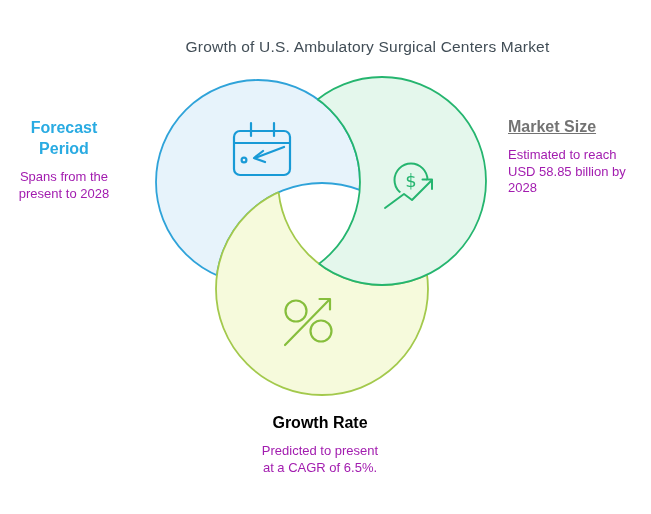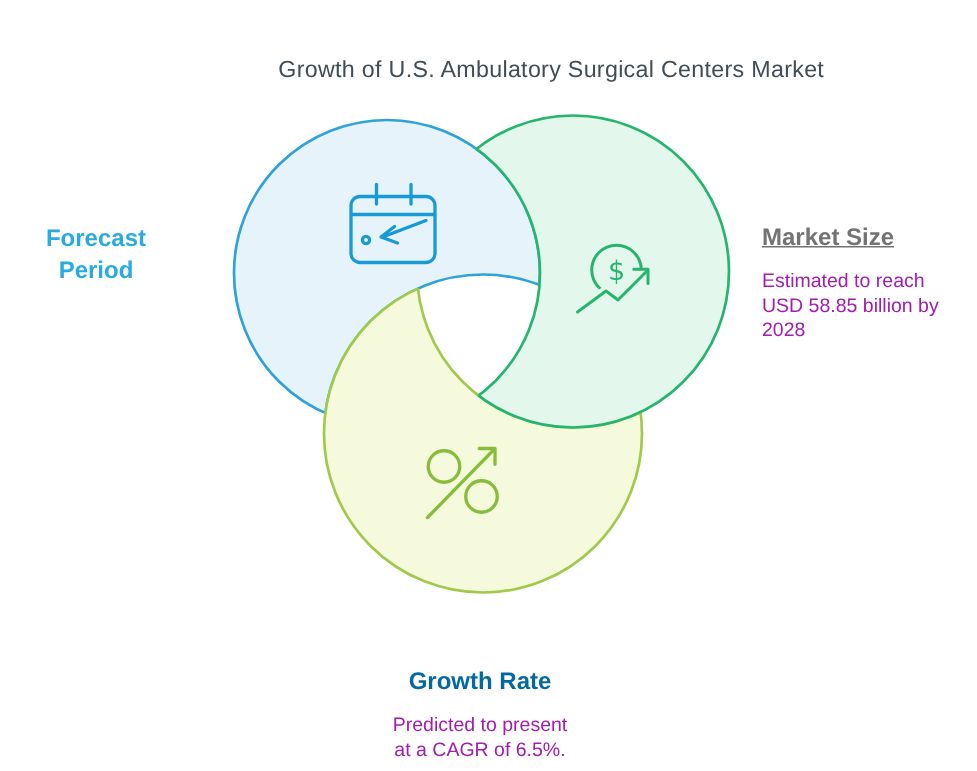--- a/index.html
+++ b/index.html
@@ -12,30 +12,30 @@
   }
   .title{
     position:absolute;top:38px;left:0;width:651px;
     text-align:center;
     font-size:15.5px;font-weight:500;letter-spacing:.2px;
     color:#414D56;
     padding-left:42px;
   }
   .diagram-svg{position:absolute;top:0;left:0;}
   .label-block{position:absolute;}
-  .label-heading{font-size:16px;font-weight:700;line-height:21px;margin-top:32px;}
+  .label-heading{font-size:16px;font-weight:700;line-height:21px;}
   .label-heading span{display:block;}
   .label-body{margin-top:10px;font-size:13px;line-height:16.5px;color:#a21caf;}
   .label-body span{display:block;}
   .lb-forecast{left:4px;top:117px;width:120px;text-align:center;}
   .lb-forecast .label-heading{color:#29ABE2;}
   .lb-market{left:508px;top:116px;width:132px;text-align:left;}
   .lb-market .label-heading{color:#737373;text-decoration:underline;}
   .lb-growth{left:238px;top:412px;width:164px;text-align:center;}
-  .lb-growth .label-heading{color:#0369a1;}
+  .lb-growth .label-heading{color:#000000;}
 </style>
 </head>
 <body>
 
 <div id="canvas">
 
   <div class="title">Growth of U.S. Ambulatory Surgical Centers Market</div>
 
   <svg class="diagram-svg" width="651" height="514" viewBox="0 0 651 514">
     <defs>
@@ -104,20 +104,24 @@
       <line x1="285" y1="345" x2="329" y2="300"></line>
       <polyline points="319.5,299 330,299 330,309.5"></polyline>
     </g>
   </svg>
 
   <div class="label-block lb-forecast">
     <div class="label-heading">
       <span>Forecast</span>
       <span>Period</span>
     </div>
+    <div class="label-body">
+      <span>Spans from the</span>
+      <span>present to 2028</span>
+    </div>
   </div>
 
   <div class="label-block lb-market">
     <div class="label-heading">
       <span>Market Size</span>
     </div>
     <div class="label-body">
       <span>Estimated to reach</span>
       <span>USD 58.85 billion by</span>
       <span>2028</span>

